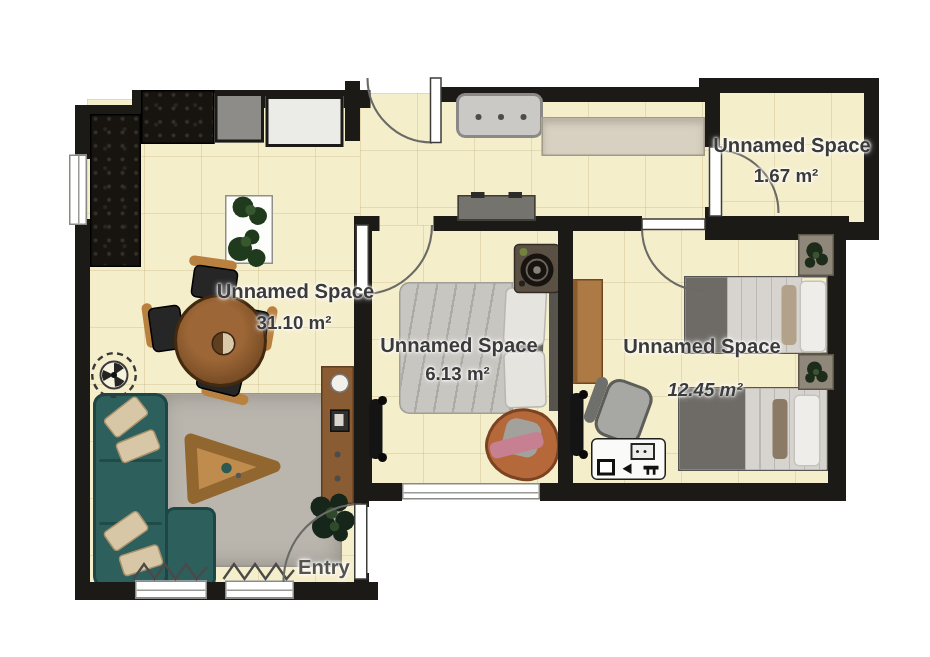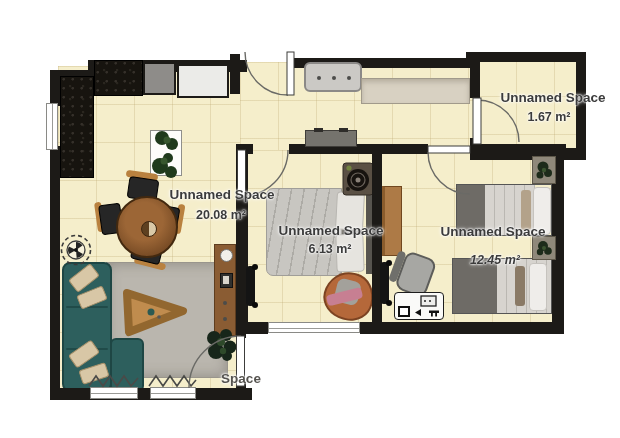--- a/index.html
+++ b/index.html
@@ -22,21 +22,21 @@
      background-size:9px 9px,13px 13px;border:1px solid #000;}
   .pillow{position:absolute;background:#d8c7a6;border:1px solid #a8916a;border-radius:3px;}
   .chair{position:absolute;background:#262626;border:1px solid #000;border-radius:4px;z-index:4;}
   .chair-accent{position:absolute;background:#b9813f;border-radius:4px;z-index:3;}
   .radiator{position:absolute;background:#141414;border-radius:4px;z-index:8;}
   .radiator::before,.radiator::after{content:"";position:absolute;width:6px;height:6px;border-radius:50%;background:#0a0a0a;right:-3px;}
   .radiator::before{top:-2px;} .radiator::after{bottom:-2px;}
   .dot{position:absolute;width:4px;height:4px;border-radius:50%;background:#4c4c4a;}
   .room-name,.room-area,.entry-label{position:absolute;z-index:12;color:#3b3b3b;font-weight:700;
      white-space:nowrap;transform:translate(-50%,-50%);
-     text-shadow:0 0 2px #fff,0 0 2px #fff,0 0 4px #fff;margin-left:25px;}
+     text-shadow:0 0 2px #fff,0 0 2px #fff,0 0 4px #fff;}
   .room-name{font-size:13.5px;}
   .room-area{font-size:12.5px;}
   .entry-label{font-size:13.5px;color:#55534f;font-weight:600;}
   .doors{position:absolute;left:0;top:0;z-index:9;pointer-events:none;}
   .seam{position:absolute;left:2px;right:2px;height:2px;background:rgba(10,40,38,.35);border-radius:2px;}
 </style>
 </head>
 <body>
 
 <div class="plan">
@@ -269,22 +269,22 @@
       <path d="M477 100 A42 42 0 0 1 519 142" fill="none" stroke="#6a6a66" stroke-width="1.4"></path>
       <rect x="473" y="98" width="8" height="46" fill="#fff" stroke="#3c3c3a" stroke-width="1"></rect>
     </g>
     <g>
       <path d="M245 52 A43 43 0 0 0 288 95" fill="none" stroke="#6a6a66" stroke-width="1.4"></path>
       <rect x="287" y="52" width="7" height="43" fill="#fff" stroke="#3c3c3a" stroke-width="1"></rect>
     </g>
   </svg>
 
   <div class="room-name" style="left:197px;top:194px;">Unnamed Space</div>
-  <div class="room-area" style="left:196px;top:215px;">20.08 m²</div>
+  <div class="room-area" style="left:196px;top:215px;">31.10 m²</div>
   <div class="room-name" style="left:306px;top:230px;">Unnamed Space</div>
   <div class="room-area" style="left:305px;top:249px;">6.13 m²</div>
   <div class="room-name" style="left:468px;top:231px;">Unnamed Space</div>
   <div class="room-area" style="left:470px;top:260px;font-style:italic;">12.45 m²</div>
   <div class="room-name" style="left:528px;top:97px;">Unnamed Space</div>
   <div class="room-area" style="left:524px;top:117px;">1.67 m²</div>
-  <div class="entry-label" style="left:216px;top:378px;">Space</div>
+  <div class="entry-label" style="left:216px;top:378px;">Entry</div>
 
 </div>
 
 </body></html>

